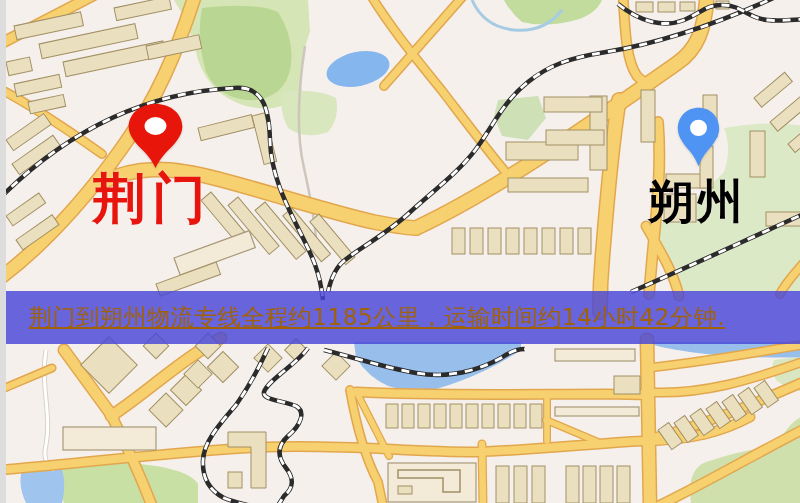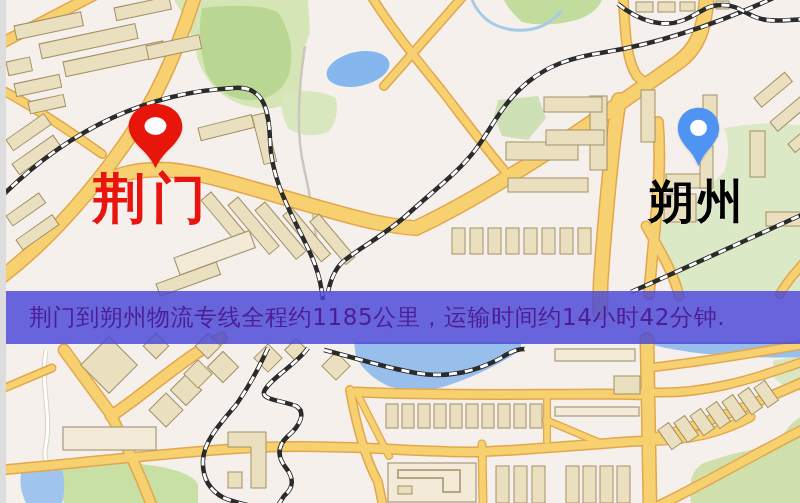--- a/index.html
+++ b/index.html
@@ -21,21 +21,21 @@
   .pin-destination{left:669px;top:106px;width:47px;height:62px;}
   .city-label{position:absolute;font-weight:700;line-height:1;white-space:nowrap;
     text-shadow:0 0 2px rgba(255,255,255,0.5);}
   .label-origin{left:86px;top:172px;font-size:54px;letter-spacing:6px;color:#e8150e;}
   .label-destination{left:642px;top:178px;font-size:46px;letter-spacing:3px;color:#000000;}
   .banner{
     position:absolute;left:0;top:291px;width:800px;height:53px;
     background:rgba(72,70,216,0.82);
     display:flex;align-items:center;box-sizing:border-box;padding-left:23px;
   }
-  .banner span{color:#4c1d95;font-size:23px;letter-spacing:0.6px;white-space:nowrap;}
+  .banner span{color:#a16207;font-size:23px;letter-spacing:0.6px;white-space:nowrap;text-decoration:underline;}
 </style>
 </head>
 <body>
 
 <div class="stage">
 
   <svg class="map-svg" viewBox="0 0 800 503" xmlns="http://www.w3.org/2000/svg">
     <defs>
       <path id="rL1" d="M-6,44 L90,-6"></path>
       <path id="rBs" d="M-4,90 C30,108 62,130 96,154"></path>

